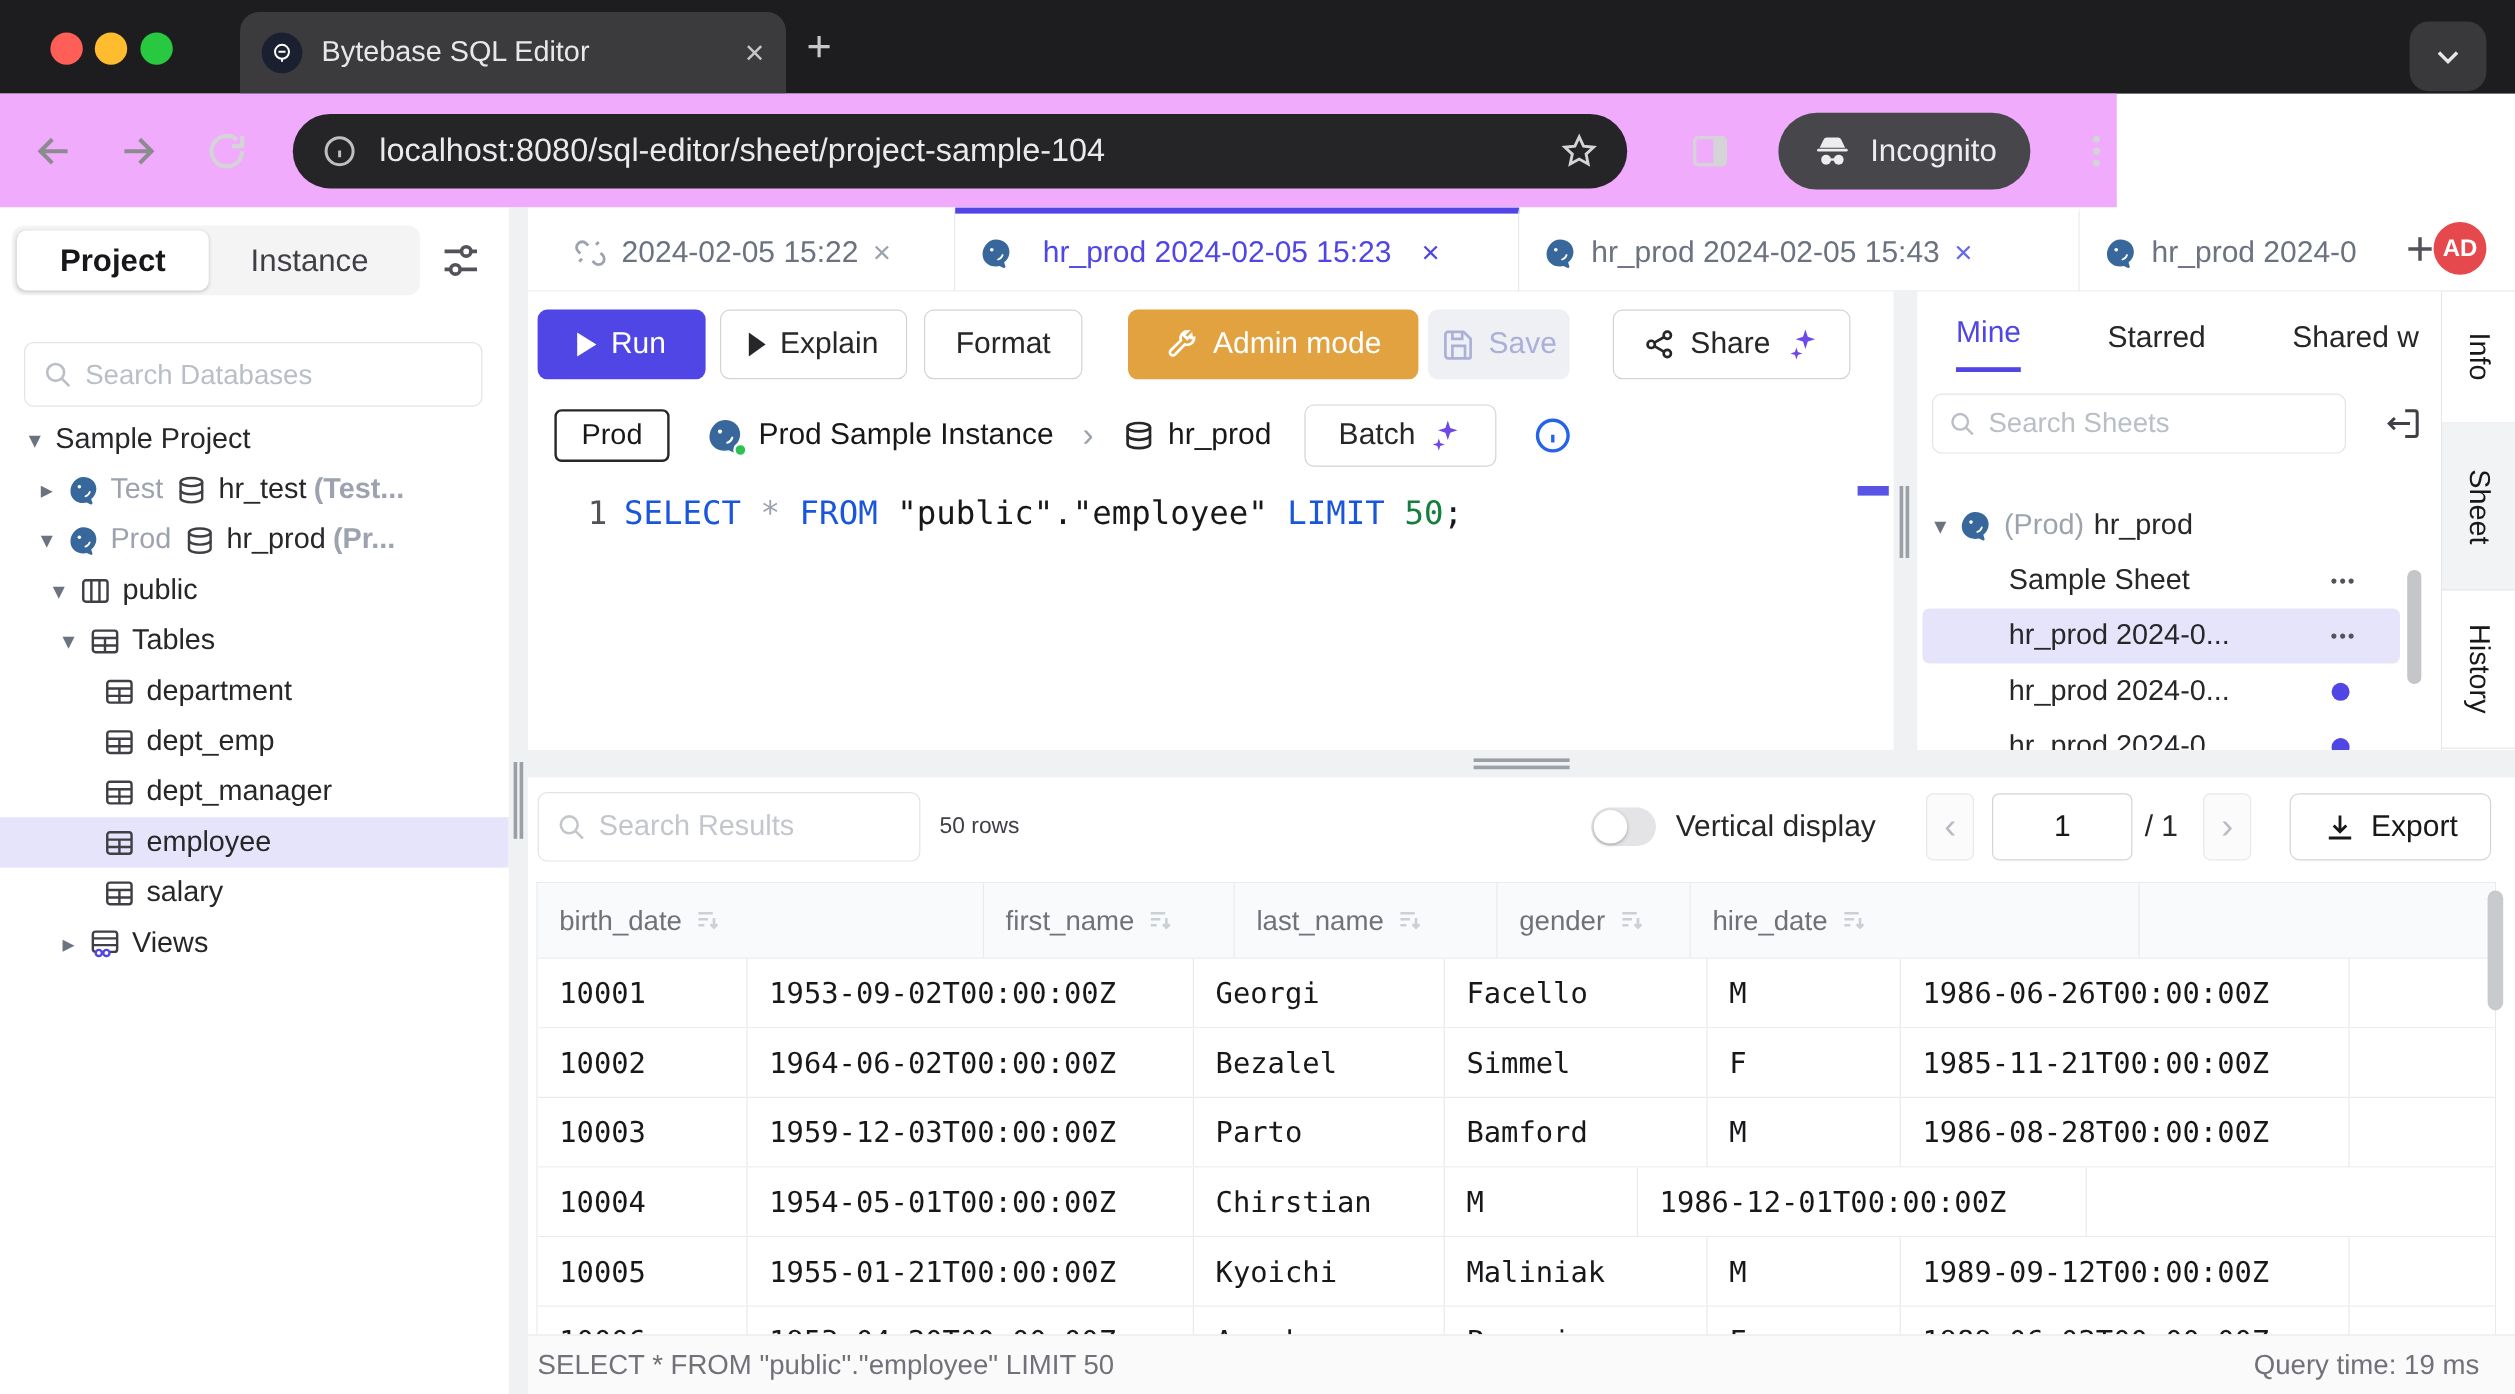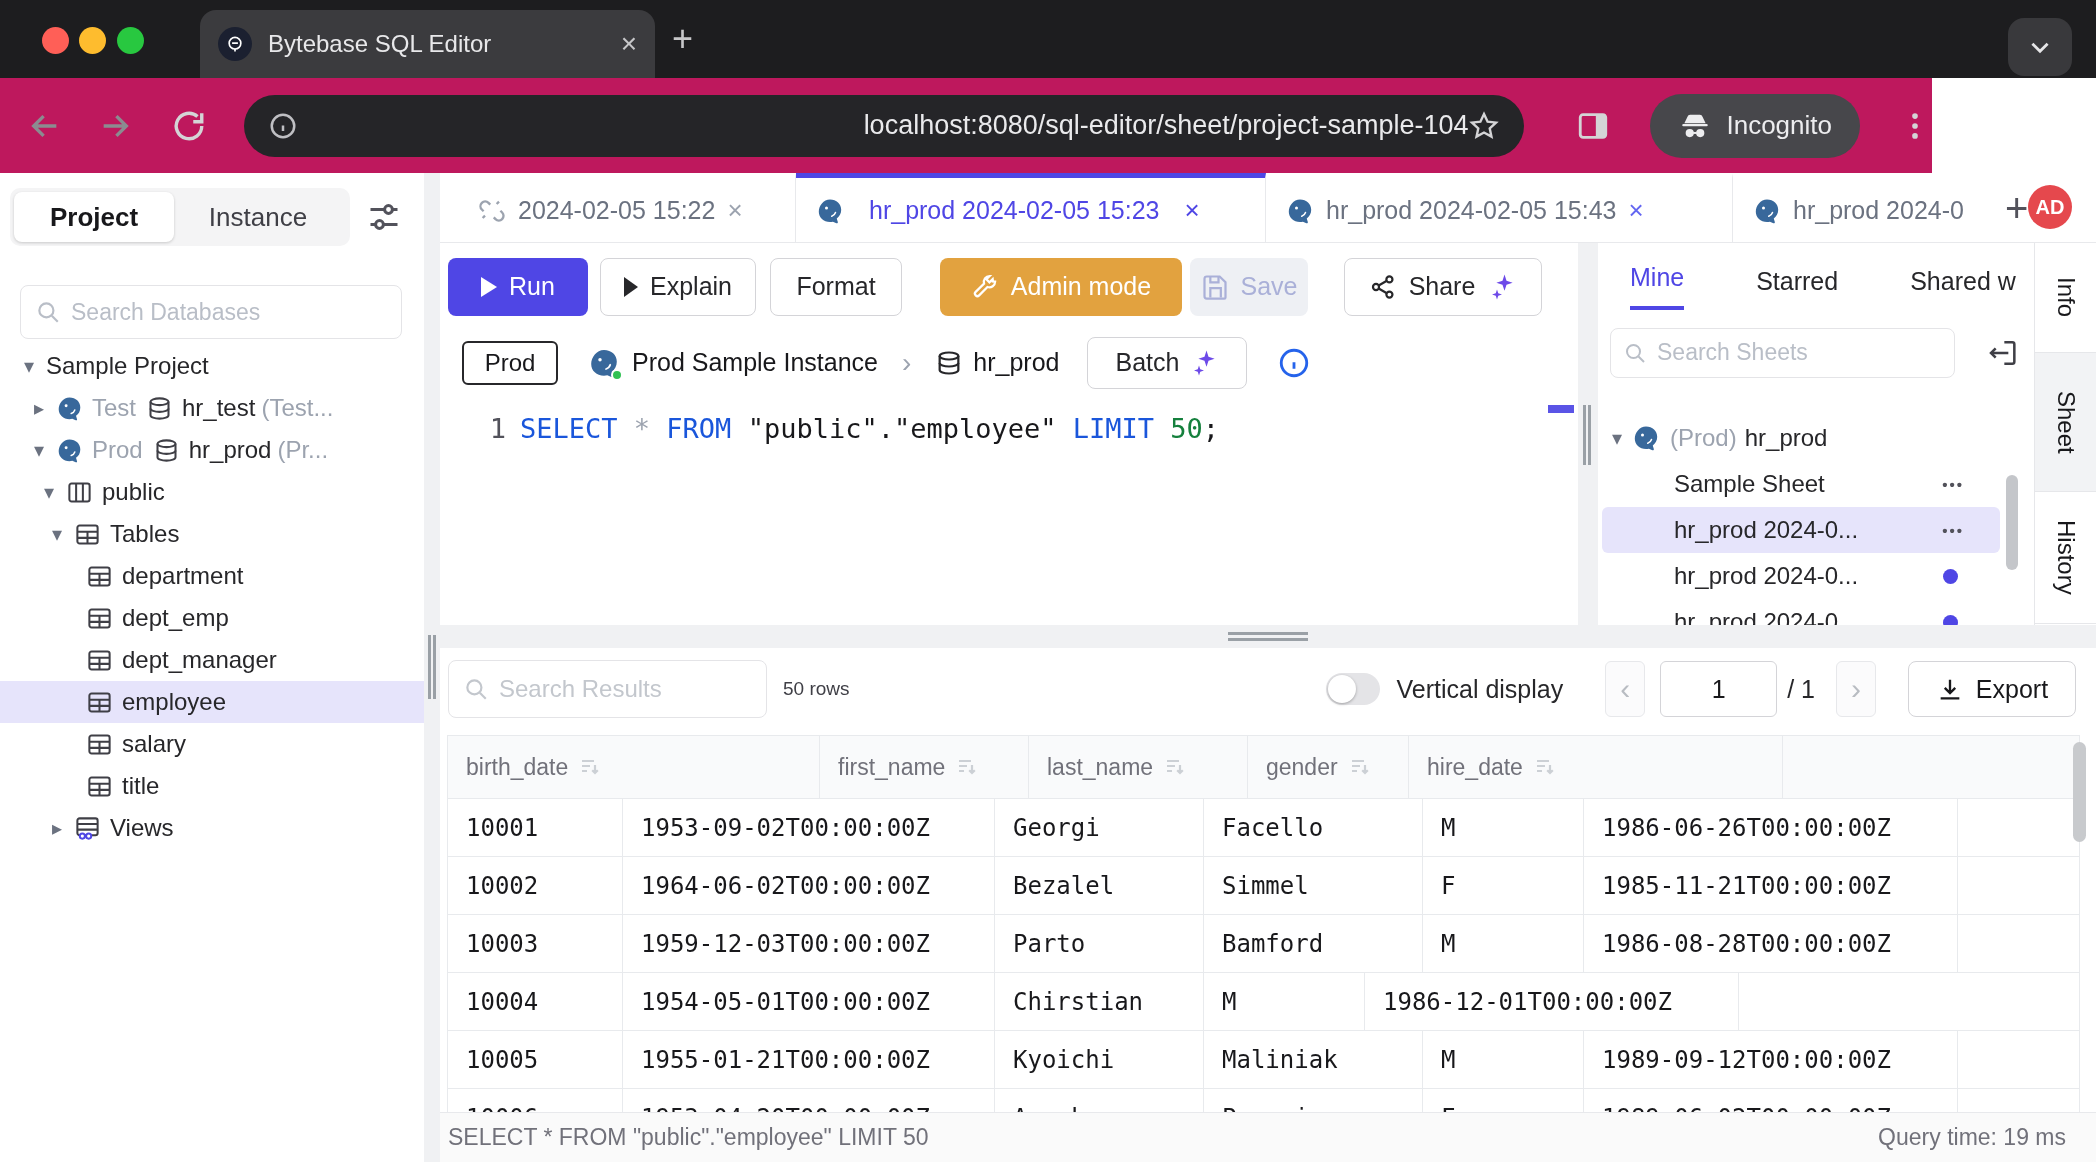--- a/index.html
+++ b/index.html
@@ -13,21 +13,21 @@
   .t-yellow { left:79px; background:#febc2e; }
   .t-green { left:117px; background:#28c840; }
   .browser-tab { position:absolute; left:200px; top:10px; width:455px; height:68px; background:#3b3b3e; border-radius:16px 16px 0 0; display:flex; align-items:center; padding:0 18px; }
   .favicon { width:34px; height:34px; border-radius:50%; background:#1b2030; display:flex; align-items:center; justify-content:center; flex:none; }
   .favicon svg { width:20px; height:20px; }
   .browser-tab-title { color:#e8e8ea; font-size:24px; margin-left:16px; flex:1; white-space:nowrap; overflow:hidden; }
   .tab-close { color:#c7c7c9; font-size:28px; line-height:1; margin-left:10px; cursor:default; }
   .newtab-btn { position:absolute; left:672px; top:24px; color:#c7c7c9; font-size:36px; line-height:30px; }
   .strip-chevron { position:absolute; right:24px; top:18px; width:64px; height:58px; border-radius:16px; background:#39393c; display:flex; align-items:center; justify-content:center; color:#e6e6e8; }
 
-  .navbar { position:absolute; left:0; top:78px; width:1932px; height:95px; background:#be185d; display:flex; align-items:center;text-align:right; }
+  .navbar { position:absolute; left:0; top:78px; width:1764px; height:95px; background:#f0abfc; display:flex; align-items:center; }
   .nav-ic { width:34px; height:34px; color:#d4d4d6; flex:none; }
   .nav-ic.dim { color:#8b8b90; }
   .nav-back { margin-left:28px; } .nav-fwd { margin-left:36px; } .nav-reload { margin-left:40px; }
   .urlbar { margin-left:38px; width:1452px; height:62px; background:#252528; border-radius:31px; display:flex; align-items:center; padding:0 24px; }
   .url-text { color:#eaeaec; font-size:27px; margin-left:18px; flex:1; white-space:nowrap; overflow:hidden; }
   .url-star { width:32px; height:32px; color:#d4d4d6; }
   .panel-ic { margin-left:52px; }
   .incog { margin-left:40px; height:64px; border-radius:32px; background:#47474b; display:flex; align-items:center; padding:0 28px; color:#ededef; font-size:26px; gap:14px; }
   .kebab { margin-left:38px; }
 
@@ -42,21 +42,21 @@
   .seg-plain { color:#3f3f46; width:168px; }
   .filter-ic { position:absolute; left:366px; top:26px; width:36px; height:36px; color:#52525b; }
   .side-search { position:absolute; left:20px; top:112px; width:382px; height:54px; border:1px solid #e4e4e7; border-radius:8px; display:flex; align-items:center; padding:0 14px; color:#b9bec7; }
   .side-search .ph, .mini-search .ph { font-size:23px; margin-left:10px; white-space:nowrap; overflow:hidden; }
   .tree { position:absolute; left:0; top:172px; width:424px; }
   .tree-row { height:42px; display:flex; align-items:center; font-size:24px; color:#27272a; white-space:nowrap; overflow:hidden; }
   .tree-row .caret { width:22px; color:#6b7280; font-size:20px; flex:none; }
   .tree-row .tic { width:27px; height:27px; flex:none; margin-right:9px; color:#3f3f46; position:relative; }
   .tree-row .gray { color:#9ca3af; }
   .tree-sel { background:#e6e4fb; }
-  .dbname { margin:0 6px 0 6px; }
+  .dbname { margin:0 6px 0 6px;font-weight:bold; }
 
   
   .vsplit { position:absolute; top:0; height:989px; width:16px; background:#f0f1f3; }
   .vhandle { position:absolute; left:4px; width:8px; height:64px; border-left:3px solid #9aa0a6; border-right:3px solid #9aa0a6; }
   .hsplit { position:absolute; left:440px; top:452px; width:1656px; height:23px; background:#f0f1f3; }
   .hhandle { position:absolute; left:788px; top:7px; width:80px; height:9px; border-top:3px solid #9aa0a6; border-bottom:3px solid #9aa0a6; }
 
   
   .main { position:absolute; left:440px; top:0; width:1656px; height:989px; }
 
@@ -370,29 +370,20 @@
         </div>
         <div class="tree-row" style="padding-left:86px;">
           <span class="tic">
               <svg viewBox="0 0 24 24" fill="none" stroke="currentColor" stroke-width="1.8">
                 <rect x="3" y="4" width="18" height="16" rx="2"></rect>
                 <path d="M3 9.5h18M3 15h18M12 9.5V20"></path>
               </svg>
             </span>
           <span>salary</span>
         </div>
-        <div class="tree-row" style="padding-left:86px;">
-          <span class="tic">
-              <svg viewBox="0 0 24 24" fill="none" stroke="currentColor" stroke-width="1.8">
-                <rect x="3" y="4" width="18" height="16" rx="2"></rect>
-                <path d="M3 9.5h18M3 15h18M12 9.5V20"></path>
-              </svg>
-            </span>
-          <span>title</span>
-        </div>
         <div class="tree-row" style="padding-left:52px;">
           <span class="caret">▸</span>
           <span class="tic">
             <svg viewBox="0 0 24 24" fill="none" stroke="currentColor" stroke-width="1.8">
                 <rect x="3" y="3" width="18" height="15" rx="2"></rect>
                 <path d="M3 8h18M3 13h18"></path>
               </svg>
             <svg viewBox="0 0 24 24" style="position:absolute;left:2px;top:10px;width:19px;height:19px;">
                 <circle cx="8" cy="14" r="4.5" fill="#4f46e5"></circle>
                 <circle cx="16" cy="14" r="4.5" fill="#4f46e5"></circle>

